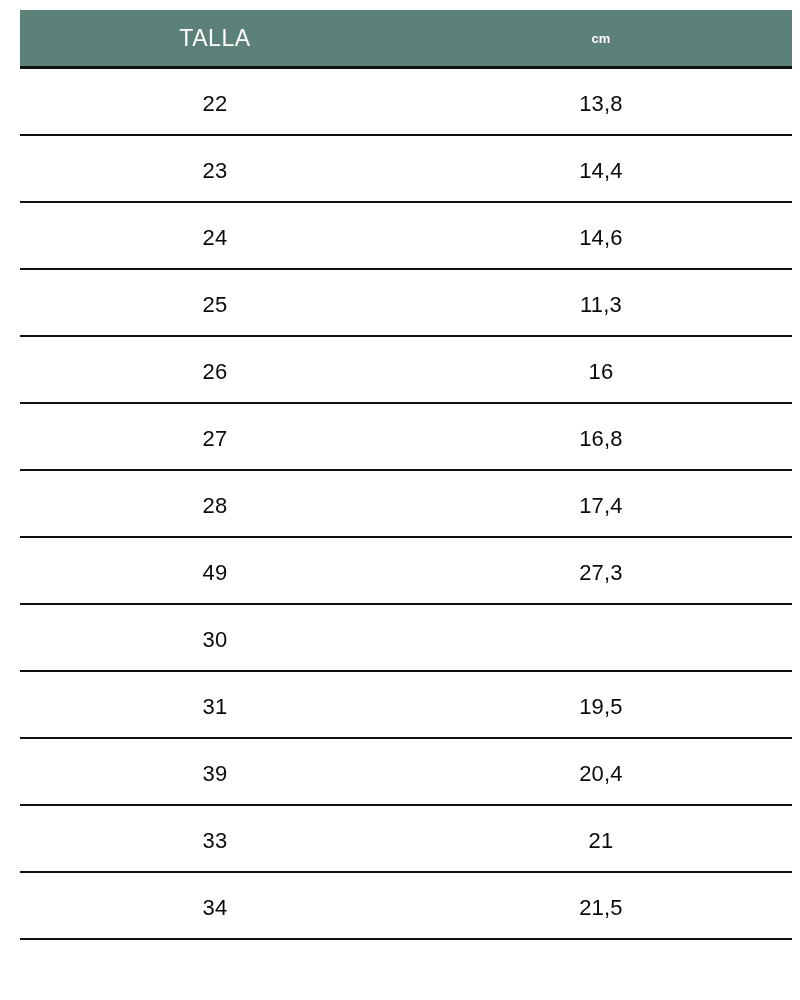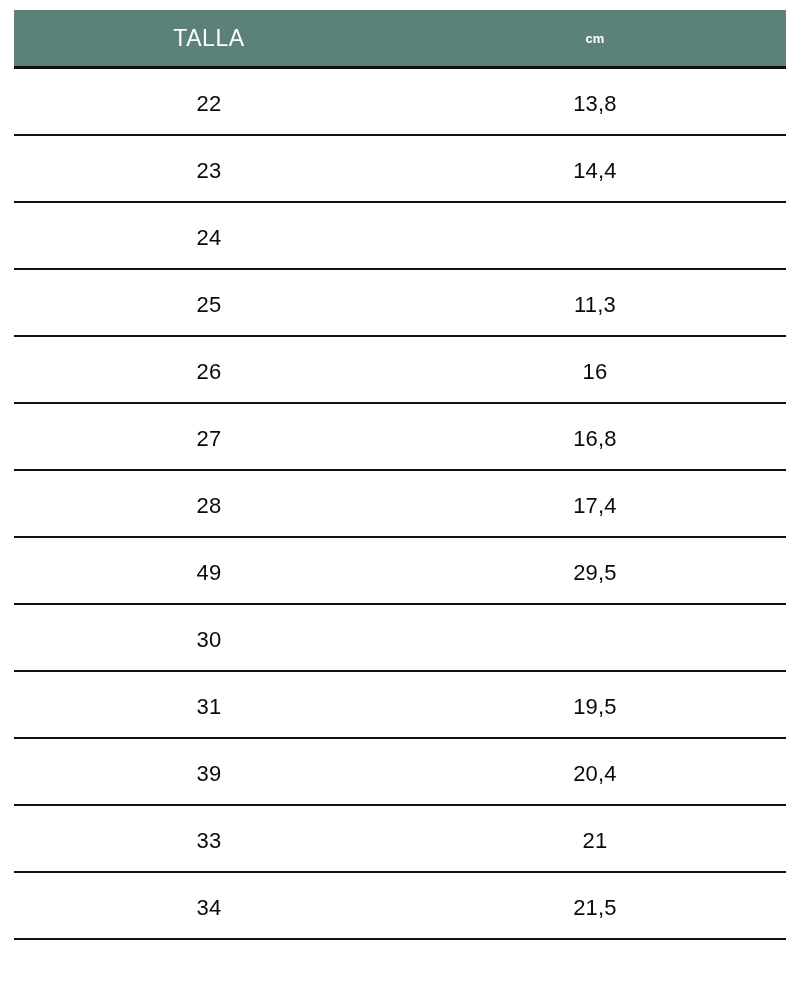--- a/index.html
+++ b/index.html
@@ -10,21 +10,21 @@
   }
   body {
     width: 800px;
     height: 1000px;
     font-family: "Liberation Sans", "DejaVu Sans", sans-serif;
     -webkit-font-smoothing: antialiased;
   }
 
   .size-chart {
     position: absolute;
-    left: 14px;
+    left: 20px;
     top: 10px;
     width: 772px;
   }
 
   
   .chart-header {
     display: flex;
     width: 100%;
     height: 59px;
     background: #5c8179;
@@ -101,20 +101,21 @@
       <div class="cell col-cm">13,8</div>
     </div>
 
     <div class="chart-row">
       <div class="cell col-size">23</div>
       <div class="cell col-cm">14,4</div>
     </div>
 
     <div class="chart-row">
       <div class="cell col-size">24</div>
+      <div class="cell col-cm">14,6</div>
     </div>
 
     <div class="chart-row">
       <div class="cell col-size">25</div>
       <div class="cell col-cm">11,3</div>
     </div>
 
     <div class="chart-row">
       <div class="cell col-size">26</div>
       <div class="cell col-cm">16</div>
@@ -125,21 +126,21 @@
       <div class="cell col-cm">16,8</div>
     </div>
 
     <div class="chart-row">
       <div class="cell col-size">28</div>
       <div class="cell col-cm">17,4</div>
     </div>
 
     <div class="chart-row">
       <div class="cell col-size">49</div>
-      <div class="cell col-cm">29,5</div>
+      <div class="cell col-cm">27,3</div>
     </div>
 
     <div class="chart-row">
       <div class="cell col-size">30</div>
     </div>
 
     <div class="chart-row">
       <div class="cell col-size">31</div>
       <div class="cell col-cm">19,5</div>
     </div>

